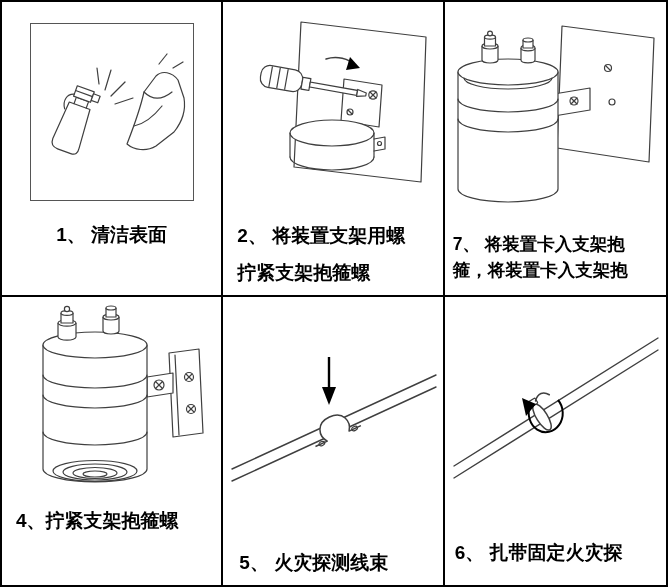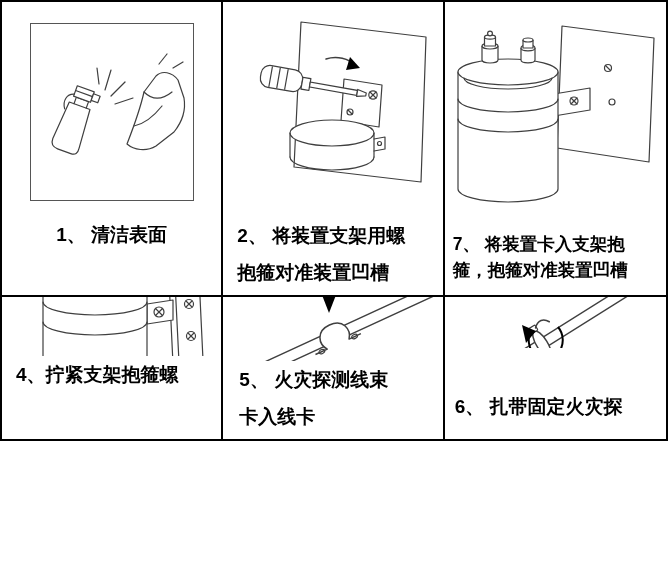--- a/index.html
+++ b/index.html
@@ -3,21 +3,21 @@
 <meta charset="utf-8">
 <style>
   * { margin:0; padding:0; box-sizing:border-box; }
   html,body { background:#ffffff; }
   body {
     width:668px; height:587px;
     font-family:"Liberation Sans","DejaVu Sans",sans-serif;
     color:#000;
   }
   .sheet {
-    width:668px; height:441px;
+    width:668px; height:587px;
     border:2px solid #000;
     display:grid;
     grid-template-columns:1fr 1fr 1fr;
     grid-template-rows:295px 1fr;
     background:#fff;
   }
   .cell { display:flex; flex-direction:column; overflow:hidden; background:#fff; }
   .br { border-right:2px solid #000; }
   .bb { border-bottom:2px solid #000; }
   .illus { flex:1 1 auto; display:flex; align-items:center; justify-content:center; overflow:hidden; }
@@ -106,21 +106,21 @@
           <polygon class="fw" points="112,76.5 121,78.5 121,81.5 112,83.5"></polygon>
         </g>
         <g>
           <path class="ln" style="stroke-width:1.6" d="M 98,52 A 20 12 0 0 1 126,58"></path>
           <polygon class="fill-b" points="122,50 132,61 118,63"></polygon>
         </g>
       </svg>
     </div>
     <div class="caption c2">
       <div>2、 将装置支架用螺</div>
-      <div>抱箍对准装置凹槽</div>
+      <div>拧紧支架抱箍螺</div>
     </div>
   </div>
 
   <div class="cell bb">
     <div class="illus">
       <svg width="210" height="225" viewBox="0 0 210 225">
         <polygon class="fw" points="112,22 204,34 199,158 107,144"></polygon>
         <g>
           <circle class="fw" cx="158" cy="64" r="3.5"></circle>
           <line class="ln" x1="155.5" y1="61.5" x2="160.5" y2="66.5"></line>
@@ -147,21 +147,21 @@
           <circle class="fw" cx="40" cy="29.5" r="2.4"></circle>
           <path class="fw" d="M 71,44 L 71,56 A 7 2.8 0 0 0 85,56 L 85,44"></path>
           <ellipse class="fw" cx="78" cy="44" rx="7" ry="2.8"></ellipse>
           <path class="fw" d="M 73,36 L 73,44 L 83,44 L 83,36"></path>
           <ellipse class="fw" cx="78" cy="36" rx="5" ry="2"></ellipse>
         </g>
       </svg>
     </div>
     <div class="caption c3">
       <div>7、 将装置卡入支架抱</div>
-      <div>箍，抱箍对准装置凹槽</div>
+      <div>箍，将装置卡入支架抱</div>
     </div>
   </div>
 
   <div class="cell br">
     <div class="illus">
       <svg width="210" height="205" viewBox="0 0 210 205">
         <g>
           <polygon class="fw" points="162,56 192,52 196,136 166,140"></polygon>
           <line class="ln" x1="168" y1="58" x2="172" y2="138"></line>
           <circle class="fw" cx="182" cy="80" r="4.5"></circle>
@@ -219,21 +219,20 @@
           <ellipse class="ln" cx="18" cy="10" rx="3" ry="2"></ellipse>
         </g>
         <g>
           <line class="bold-ln" x1="101" y1="34" x2="101" y2="66"></line>
           <polygon class="fill-b" points="94,64 108,64 101,82"></polygon>
         </g>
       </svg>
     </div>
     <div class="caption c5">
       <div>5、 火灾探测线束</div>
-      <div>卡入线卡</div>
     </div>
   </div>
 
   <div class="cell">
     <div class="illus">
       <svg width="210" height="195" viewBox="0 0 210 195">
         <g class="ln" style="stroke-width:1.4">
           <line x1="4" y1="168" x2="208" y2="40"></line>
           <line x1="4" y1="180" x2="208" y2="52"></line>
         </g>

